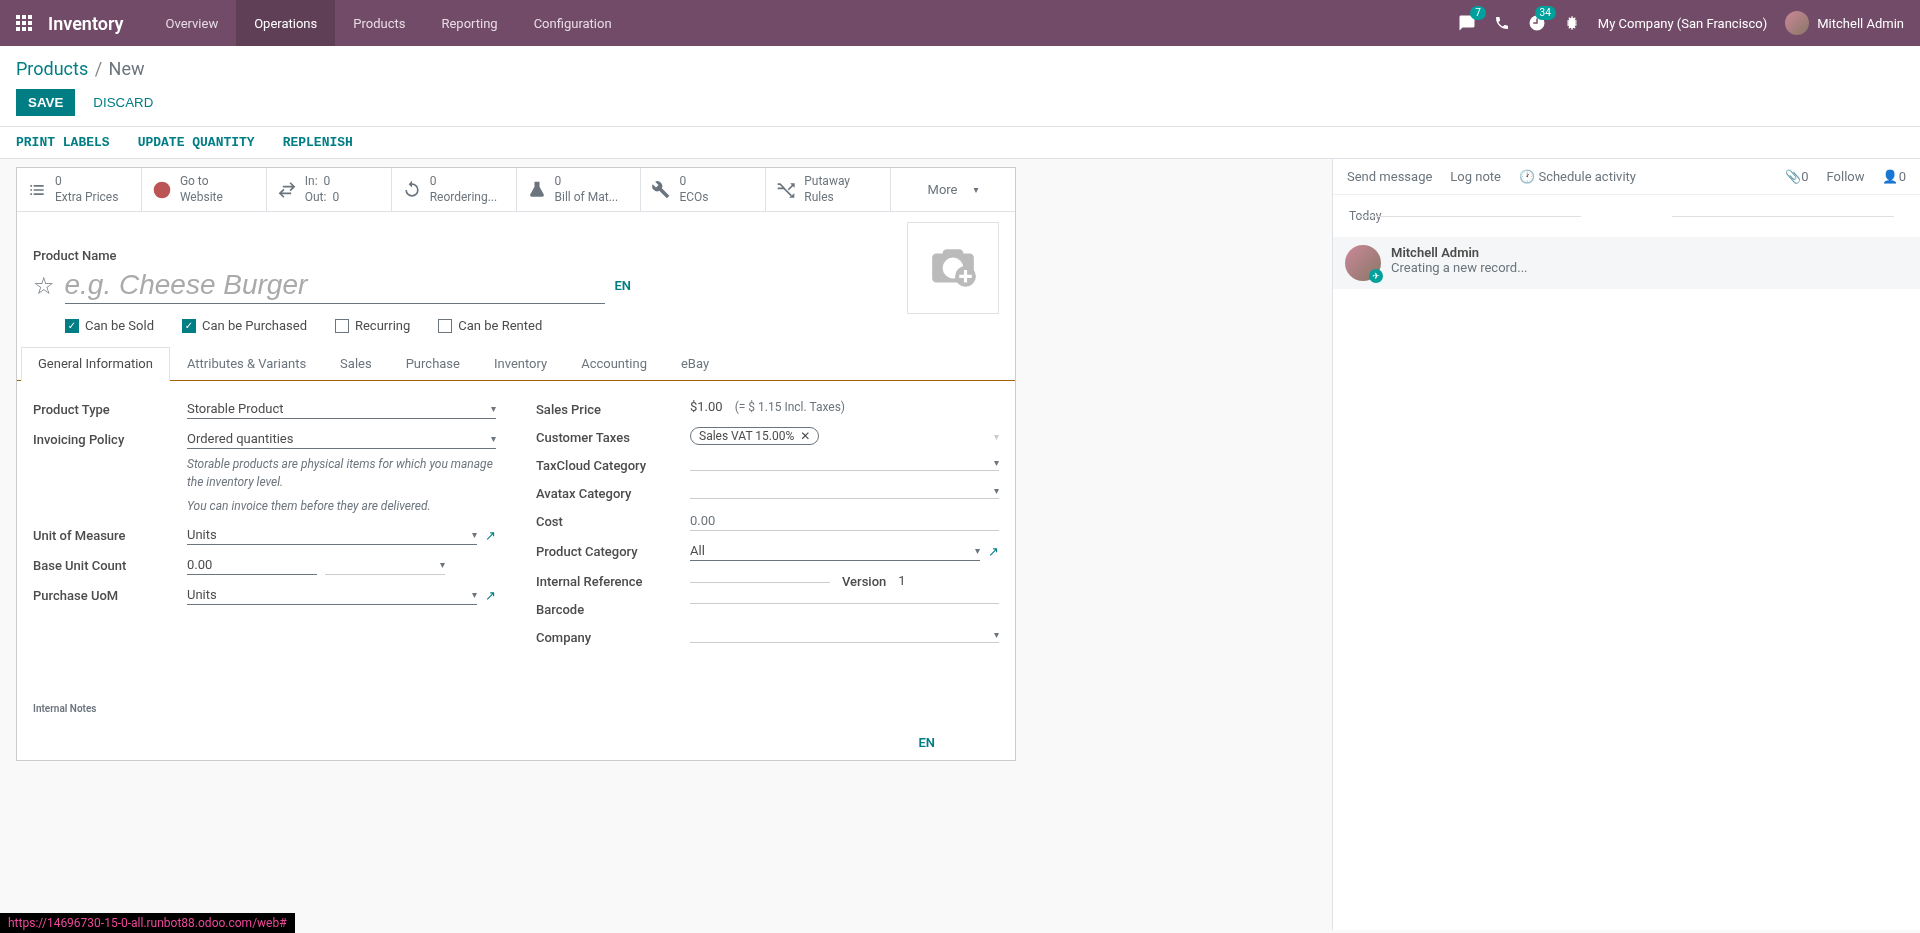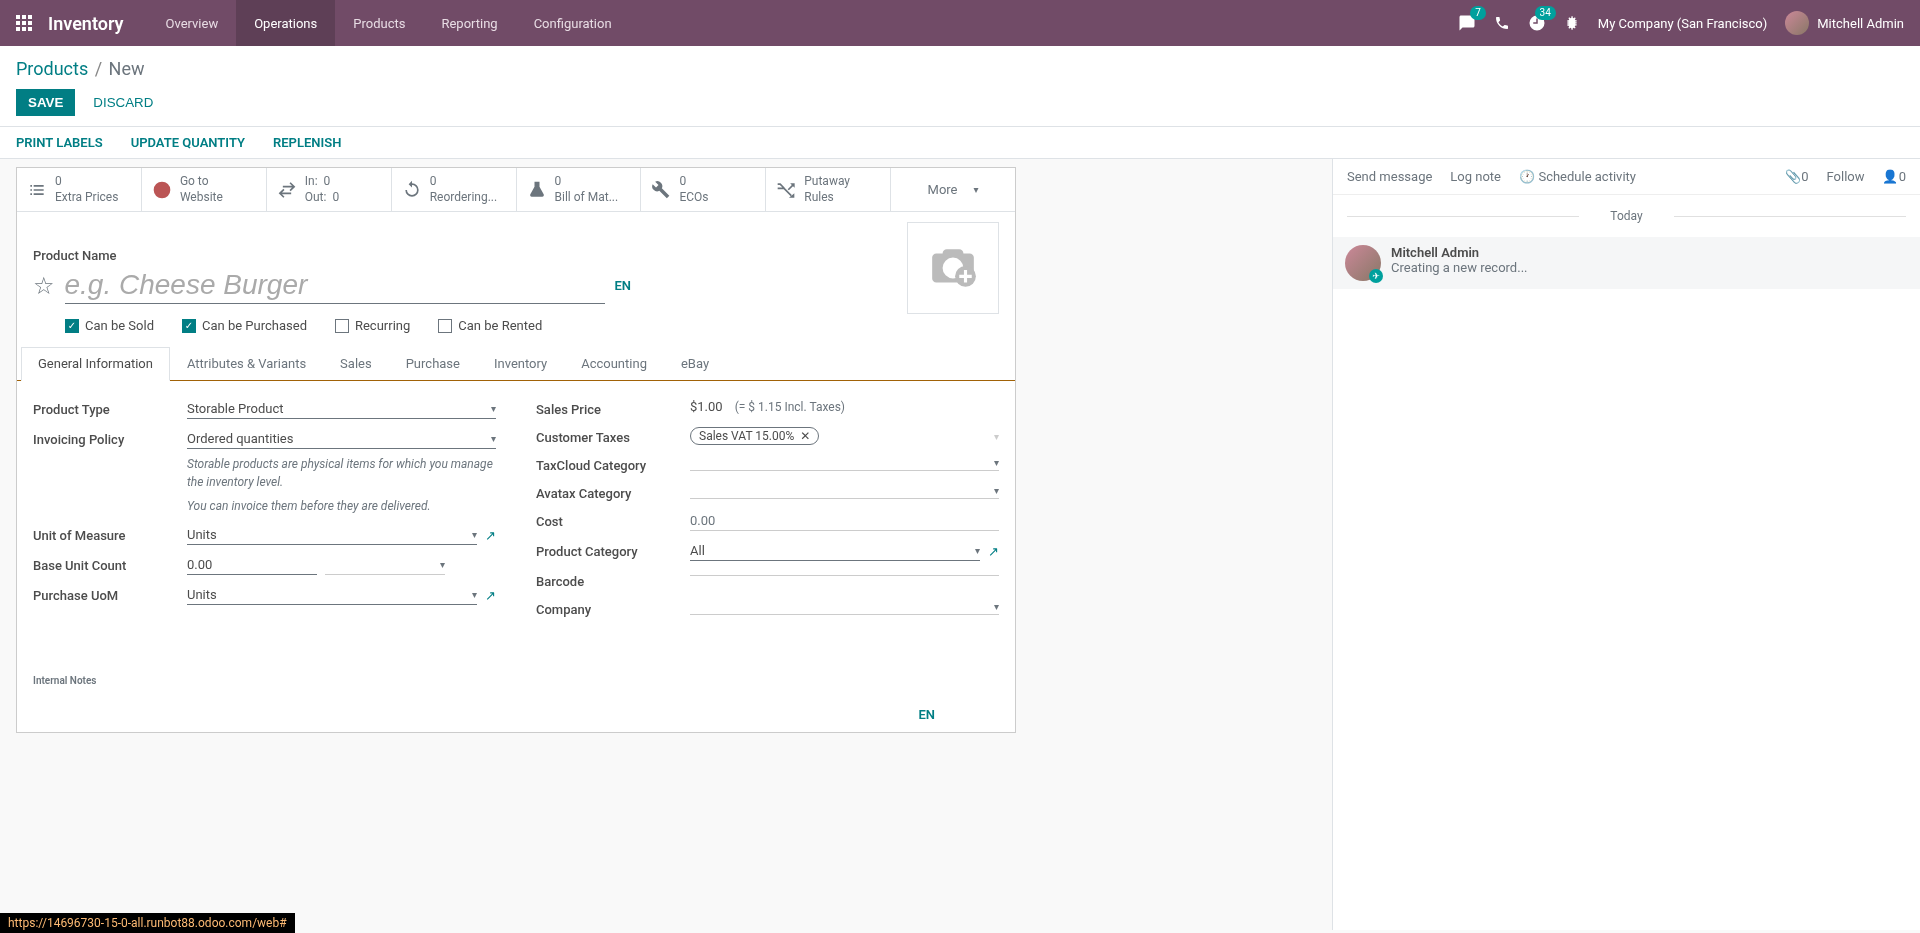--- a/index.html
+++ b/index.html
@@ -23,21 +23,21 @@
 .control-panel { background: #fff; padding: 12px 16px 10px; border-bottom: 1px solid #dee2e6; }
 .breadcrumb { font-size: 18px; margin-bottom: 10px; }
 .breadcrumb a { color: #017e84; text-decoration: none; }
 .breadcrumb .sep { color: #888; margin: 0 2px; }
 .breadcrumb .current { color: #6c757d; }
 .btn-row { display: flex; gap: 14px; align-items: center; }
 .btn-primary { background: #017e84; color: #fff; border: none; padding: 6px 12px; font-weight: 600; cursor: pointer; }
 .btn-link { background: none; border: none; color: #017e84; font-weight: 500; cursor: pointer; padding: 6px 4px; }
 
 
-.action-bar { background: #fff; padding: 8px 16px; display: flex; gap: 28px; border-bottom: 1px solid #dee2e6; }
+.action-bar { background: #fff; padding: 8px 16px; display: flex; gap: 28px; border-bottom: 1px solid #dee2e6; font-family: Liberation Mono, monospace; }
 .action-bar a { color: #017e84; text-decoration: none; font-weight: 600; font-size: 13px; }
 
 
 .main { display: flex; height: calc(100vh - 46px - 78px - 38px); }
 .form-area { flex: 1; overflow-y: auto; padding: 0 8px; position: relative; }
 .chatter { width: 588px; background: #fff; border-left: 1px solid #dee2e6; }
 
 
 .form-area::-webkit-scrollbar { width: 10px; }
 .form-area::-webkit-scrollbar-thumb { background: #adb5bd; border-radius: 5px; }
@@ -89,32 +89,32 @@
 .tax-tag { display: inline-flex; align-items: center; gap: 6px; border: 1px solid #6c757d; border-radius: 12px; padding: 1px 8px; font-size: 12px; color: #4c4c4c; }
 .small-note { color: #6c757d; font-size: 12px; }
 .version-row { display: flex; gap: 12px; align-items: center; }
 
 .section-h { font-weight: 600; padding: 0 16px 6px; color: #6c757d; font-size: 10px; }
 
 
 .chat-top { display: flex; padding: 10px 14px; gap: 18px; border-bottom: 1px solid #eee; align-items: center; font-size: 13px; }
 .chat-top .muted { color: #6c757d; cursor: pointer; }
 .chat-top .spacer { margin-left: auto; }
-.sep-today { text-align: center; color: #6c757d; font-size: 12px; margin: 14px 4px; position: relative; }
+.sep-today { color: #6c757d; font-size: 12px; margin: 14px 16px; position: relative; }
 .sep-today::before, .sep-today::after { content: ""; position: absolute; top: 50%; width: 40%; border-top: 1px solid #e0e0e0; }
 .sep-today::before { left: 10px; }
 .sep-today::after { right: 10px; }
 .msg { display: flex; gap: 10px; padding: 8px 12px; background: #f5f6f7; }
 .msg .mavatar { width: 36px; height: 36px; border-radius: 50%; background: linear-gradient(135deg,#c89 0%,#876 100%); position: relative; }
 .msg .mavatar::after { content:"✈"; position:absolute; bottom:-2px; right:-2px; background:#00A09D; color:#fff; border-radius:50%; width:14px; height:14px; font-size:9px; display:flex; align-items:center; justify-content:center;}
 .msg-body .author { font-weight: 600; color: #4c4c4c; }
 .msg-body .text { color: #6c757d; font-size: 13px; }
 
 
-.statusbar { position: fixed; bottom: 0; left: 0; background: #000; color: #fdba74; font-size: 12px; padding: 3px 8px; }
+.statusbar { position: fixed; bottom: 0; left: 0; background: #000; color: #ec4899; font-size: 12px; padding: 3px 8px; }
 .en-bottom { position: absolute; right: 80px; bottom: 10px; color: #017e84; font-weight: 600; font-size: 13px; }
 
 svg { display: block; }
 </style>
 </head>
 <body>
 
 <div class="navbar">
   <span class="apps">
     <svg width="16" height="16" viewBox="0 0 16 16" fill="#fff">
@@ -430,20 +430,30 @@
             <div class="lbl">Product Category</div>
             <div class="val" style="display:flex;align-items:center;">
                 <div class="sel">
                   <span>All</span>
                   <span class="caret">▾</span>
                 </div>
                 <span class="ext-link">↗</span>
               </div>
           </div>
           <div class="frow">
+            <div class="lbl">Internal Reference</div>
+            <div class="val version-row">
+              <div class="sel light" style="width:140px;">
+                  <span></span>
+                </div>
+              <span class="lbl" style="width:auto;">Version</span>
+              <span>1</span>
+            </div>
+          </div>
+          <div class="frow">
             <div class="lbl">Barcode</div>
             <div class="val">
                 <div class="sel light">
                   <span></span>
                 </div>
               </div>
           </div>
           <div class="frow">
             <div class="lbl">Company</div>
             <div class="val">

